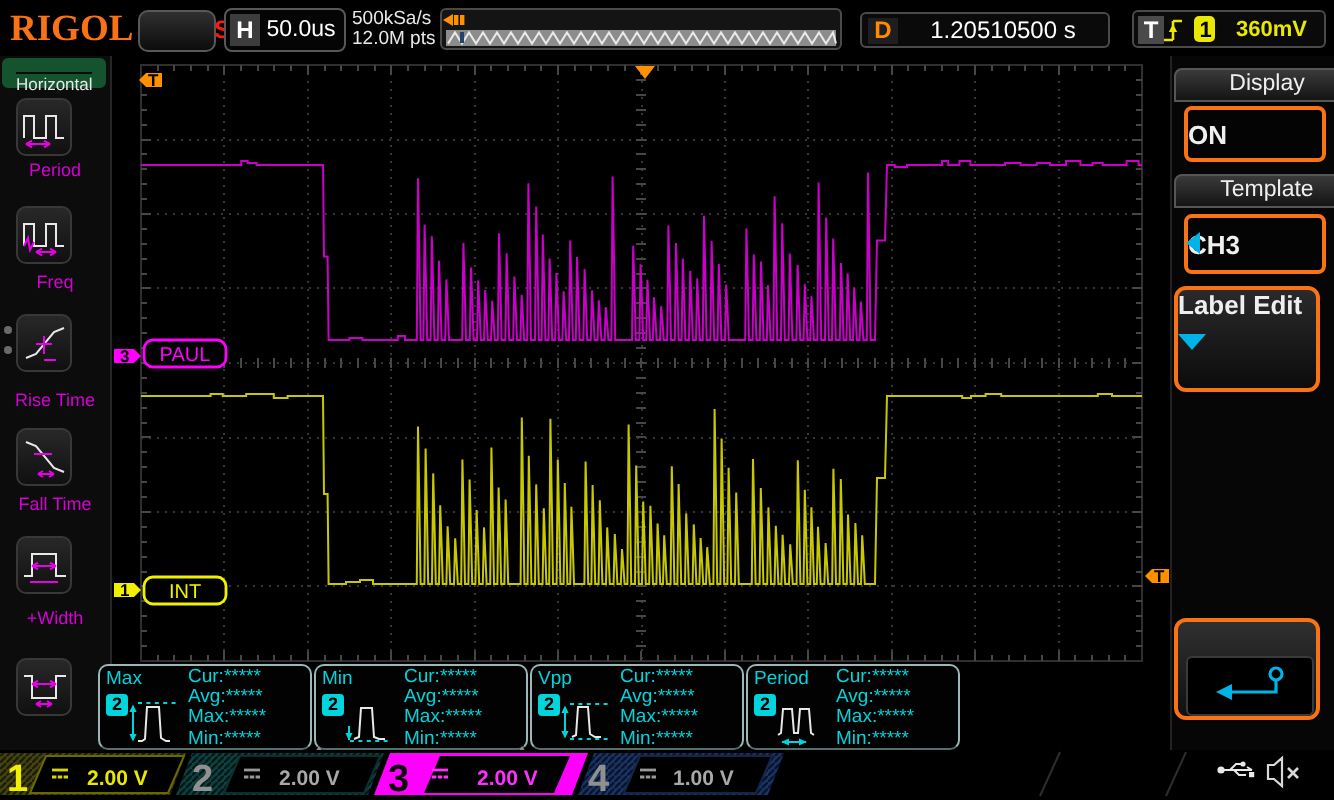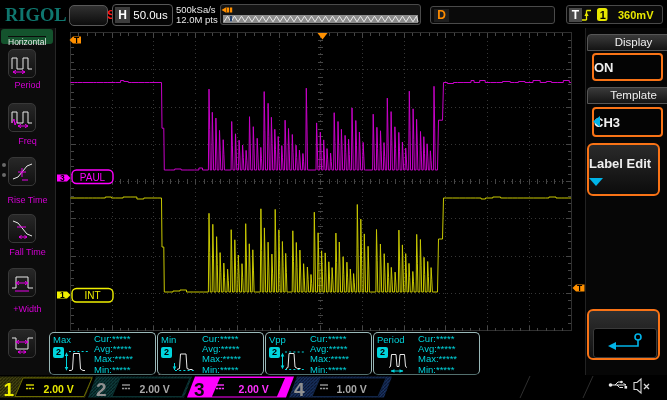--- a/index.html
+++ b/index.html
@@ -1,19 +1,19 @@
 <!DOCTYPE html>
 <html><head><meta charset="utf-8">
 <style>
 * { margin:0; padding:0; box-sizing:border-box; }
 html,body { width:667px; height:400px; background:#000; overflow:hidden; }
 body { font-family:"Liberation Sans",sans-serif; position:relative; }
 .abs { position:absolute; }
 
-#logo { left:5px; top:5px; font-family:"Liberation Serif",serif; font-weight:700; font-size:18.5px; color:#0f766e; }
+#logo { left:5px; top:5px; font-family:"Liberation Serif",serif; font-weight:700; font-size:18.5px; color:#f97316; }
 #stopbox { left:69px; top:5px; width:37px; height:21px; background:linear-gradient(#303030,#0c0c0c); border:1px solid #585858; border-radius:5px; color:#ff1616; font-weight:700; font-size:12.5px; text-align:center; line-height:19px;padding-left:37px; }
 #hbox { left:112px; top:4px; width:61px; height:22px; background:#050505; border:1px solid #585858; border-radius:4px; }
 #hbox .h { position:absolute; left:2px; top:2px; width:15px; height:16px; background:#3c3c3c; color:#fff; font-weight:700; font-size:12px; text-align:center; line-height:16px; }
 #hbox .v { position:absolute; left:17px; top:2px; width:41px; text-align:center; color:#fff; font-size:11.5px; line-height:17px; }
 #rate { left:176px; top:5px; color:#e8e8e8; font-size:9.5px; line-height:10px; }
 #pvw { left:220px; top:4px; width:201px; height:21px; border:1px solid #4a4a4a; border-radius:3px; background:#141414; }
 #pvw .band { position:absolute; left:2px; right:2px; top:10px; height:8px; background:#8c8c8c; }
 #dbox { left:430px; top:6px; width:125px; height:18px; background:#0a0a0a; border:1px solid #4a4a4a; border-radius:3px; }
 #dbox .d { position:absolute; left:3px; top:1.5px; width:15px; height:13px; background:#1e1e1e; color:#ff8c00; font-weight:700; font-size:12px; text-align:center; line-height:13px; }
 #dbox .v { position:absolute; left:20px; right:2px; text-align:center; color:#fff; font-size:12px; line-height:16.5px; }
@@ -96,20 +96,21 @@
 <path d="M224.0 21.8 L227.5 16.2 L231.0 21.8 L234.5 16.2 L238.0 21.8 L241.5 16.2 L245.0 21.8 L248.5 16.2 L252.0 21.8 L255.5 16.2 L259.0 21.8 L262.5 16.2 L266.0 21.8 L269.5 16.2 L273.0 21.8 L276.5 16.2 L280.0 21.8 L283.5 16.2 L287.0 21.8 L290.5 16.2 L294.0 21.8 L297.5 16.2 L301.0 21.8 L304.5 16.2 L308.0 21.8 L311.5 16.2 L315.0 21.8 L318.5 16.2 L322.0 21.8 L325.5 16.2 L329.0 21.8 L332.5 16.2 L336.0 21.8 L339.5 16.2 L343.0 21.8 L346.5 16.2 L350.0 21.8 L353.5 16.2 L357.0 21.8 L360.5 16.2 L364.0 21.8 L367.5 16.2 L371.0 21.8 L374.5 16.2 L378.0 21.8 L381.5 16.2 L385.0 21.8 L388.5 16.2 L392.0 21.8 L395.5 16.2 L399.0 21.8 L402.5 16.2 L406.0 21.8 L409.5 16.2 L413.0 21.8 L416.5 16.2 L418.0 21.8" stroke="#e8e8e8" stroke-width="1" fill="none"></path>
 <path d="M231 16v5.5" stroke="#26426e" stroke-width="2"></path>
 <g fill="#ff9000">
       <polygon points="221.5,10 226.5,7 226.5,13"></polygon>
       <rect x="227" y="7.5" width="2.2" height="5"></rect>
       <rect x="230" y="7.5" width="2.2" height="5"></rect>
     </g>
 </svg>
 <div class="abs" id="dbox">
     <div class="d">D</div>
+    <div class="v">1.20510500 s</div>
   </div>
 <div class="abs" id="tbox">
     <div class="t">T</div>
     <div class="v">360mV</div>
   </div>
 <svg class="abs" style="left:580px;top:6px" width="40" height="18" viewBox="0 0 40 18">
 <path d="M2 14h4.5M6.5 14V4.5M6.5 4.5H11" stroke="#e8e800" stroke-width="1.3" fill="none"></path>
 <path d="M4.4 10L6.5 6l2.1 4z" fill="#e8e800"></path>
 <rect x="17" y="2" width="10.5" height="13" rx="2.5" fill="#e8e800"></rect>
 <text x="19.7" y="12.5" font-size="11" font-weight="700" fill="#000">1</text>
@@ -157,21 +158,21 @@
 <div class="dot" style="top:173px"></div>
 
 <div class="abs" id="side"></div>
 <div class="abs shead" style="left:587px;top:33.5px">Display</div>
 <div class="abs sbtn" style="left:592px;top:52.5px;width:71px;height:28px;font-size:13px;line-height:26px">ON</div>
 <div class="abs shead" style="left:587px;top:87px">Template</div>
 <div class="abs sbtn" style="left:592px;top:106.5px;width:71px;height:30px;font-size:13px;line-height:28px">CH3</div>
 <svg class="abs" style="left:593px;top:116px" width="8" height="11" viewBox="0 0 8 11">
     <polygon points="7,0 0,5.5 7,11" fill="#00b4e8"></polygon>
   </svg>
-<div class="abs sbtn" style="left:587px;top:143px;width:73px;height:53px;background:linear-gradient(#2a2a2a,#0c0c0c);border-radius:6px"><div style="margin-top:11px;font-size:13px">Label Edit</div>
+<div class="abs sbtn" style="left:587px;top:143px;width:73px;height:53px;background:linear-gradient(#2a2a2a,#0c0c0c);border-radius:6px"><div style="font-size:13px">Label Edit</div>
 <svg width="14" height="8" viewBox="0 0 14 8" style="margin-top:7px">
       <polygon points="0,0 14,0 7,8" fill="#00b4e8"></polygon>
     </svg></div>
 <div class="abs sbtn" style="left:587px;top:309px;width:73px;height:51px;background:linear-gradient(#303030,#101010);border-radius:6px">
 <div style="position:absolute;left:4px;top:17px;width:64px;height:30px;background:#000;border:1px solid #3a3a3a;border-radius:3px"></div>
 <svg class="abs" style="left:18px;top:22px" width="38" height="20" viewBox="0 0 38 20">
 <circle cx="31" cy="4" r="3" fill="none" stroke="#00b4e8" stroke-width="1.6"></circle>
 <path d="M31 7v6H8" stroke="#00b4e8" stroke-width="1.6" fill="none"></path>
 <polygon points="9,9 9,17 1,13" fill="#00b4e8"></polygon>
 </svg>

